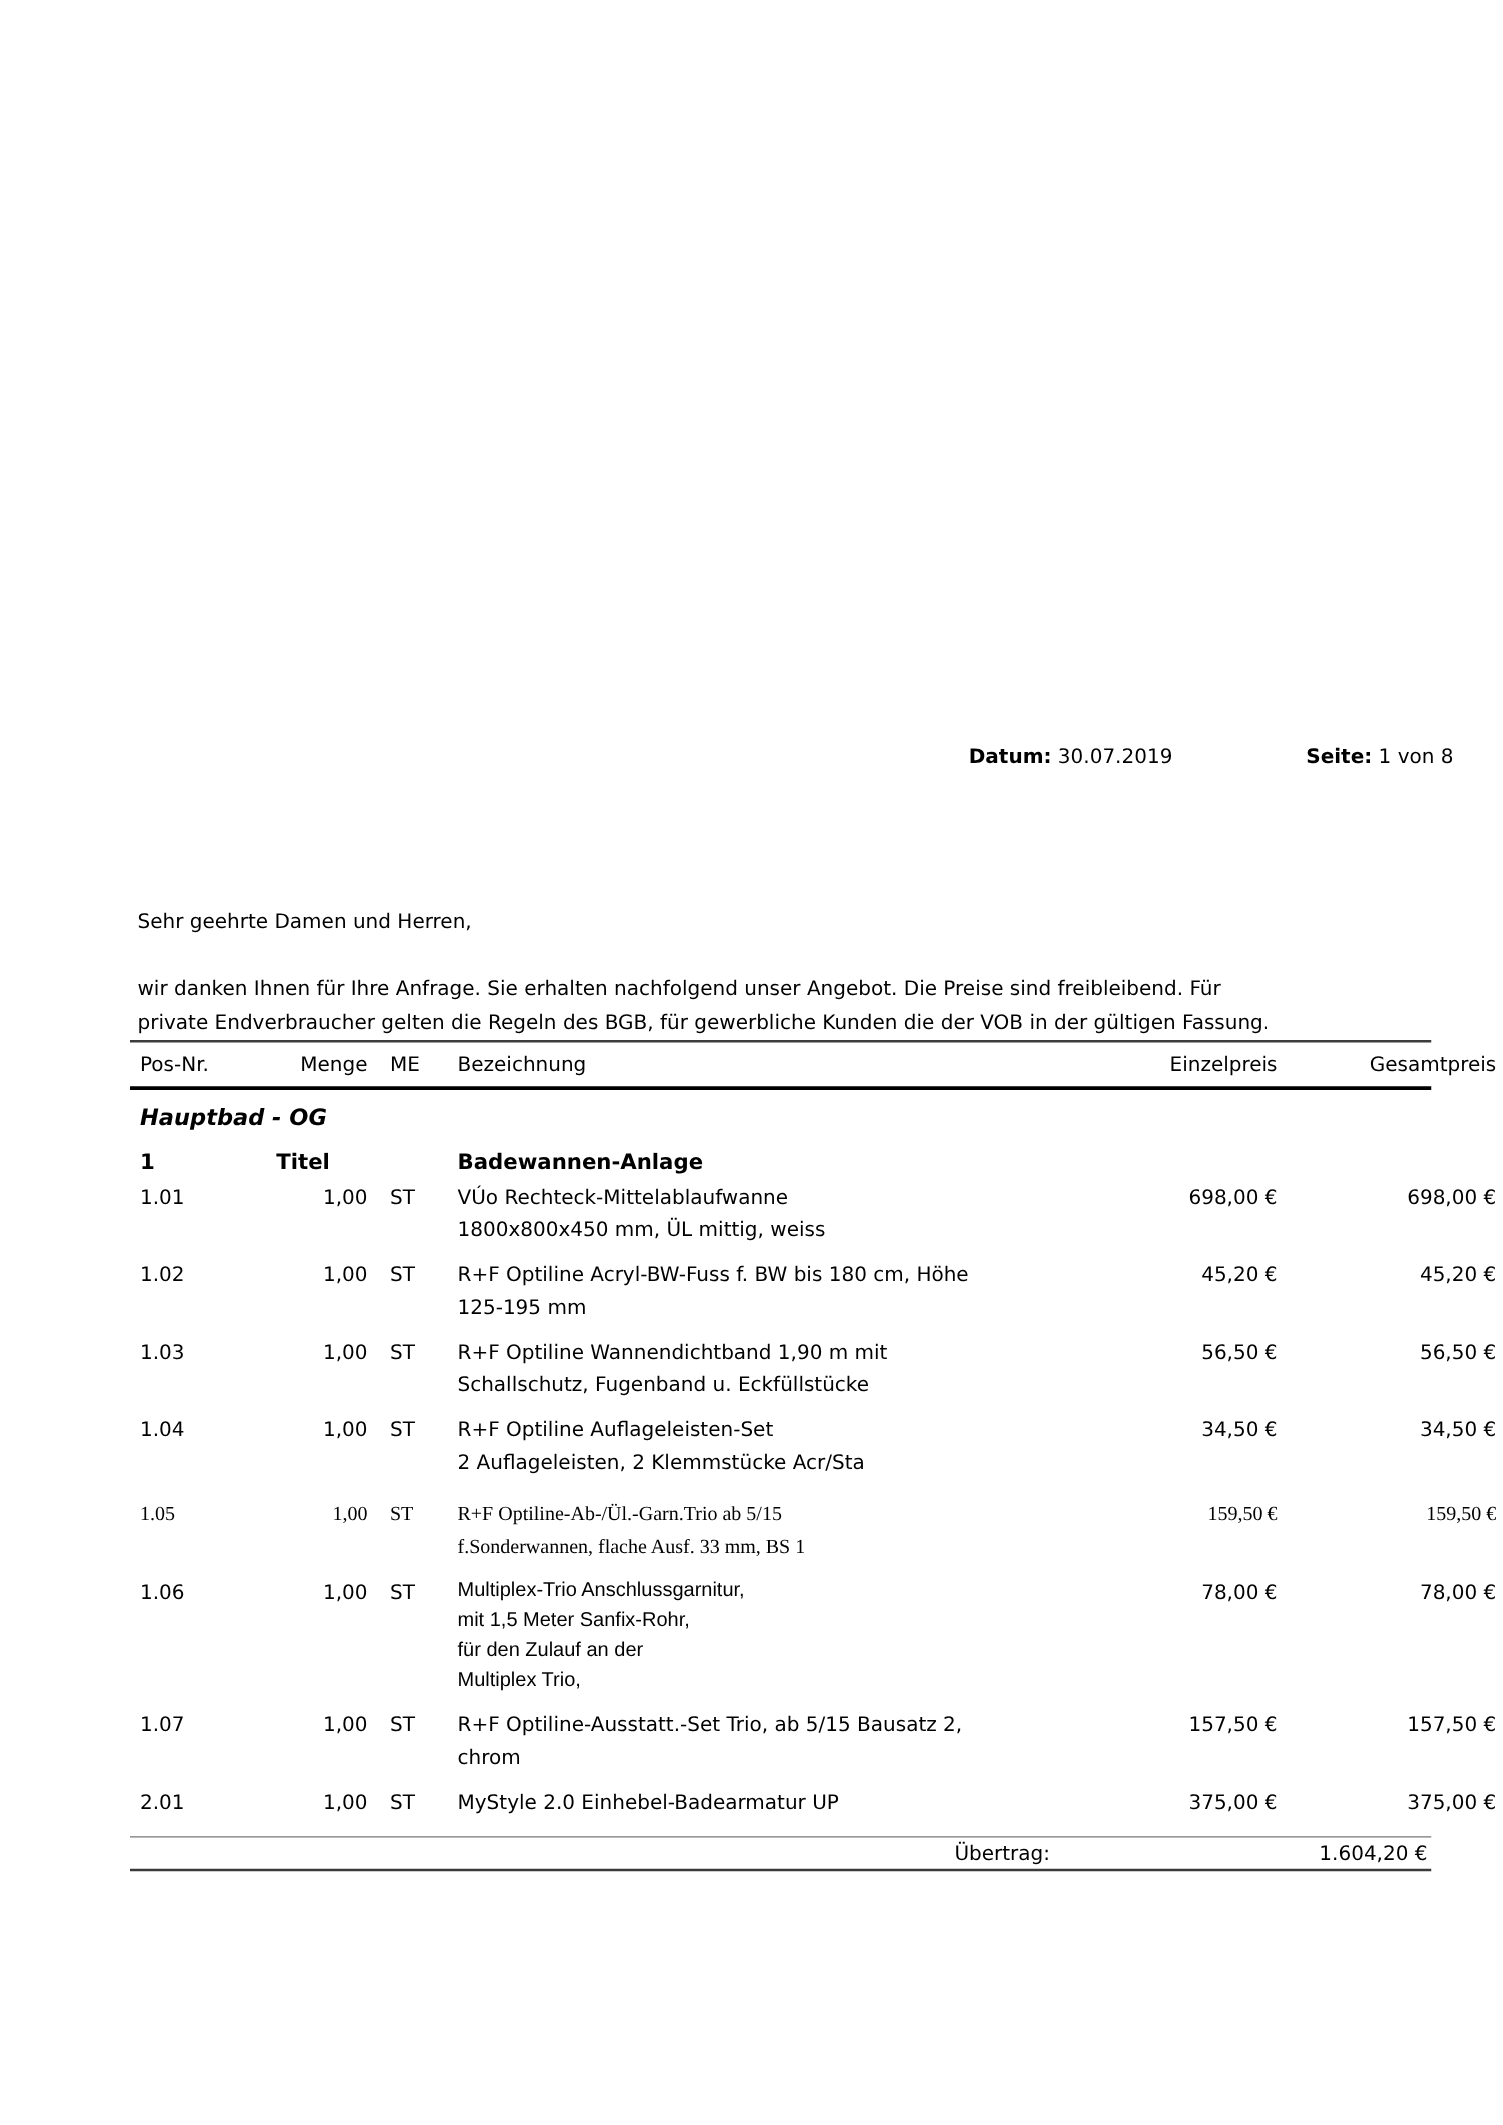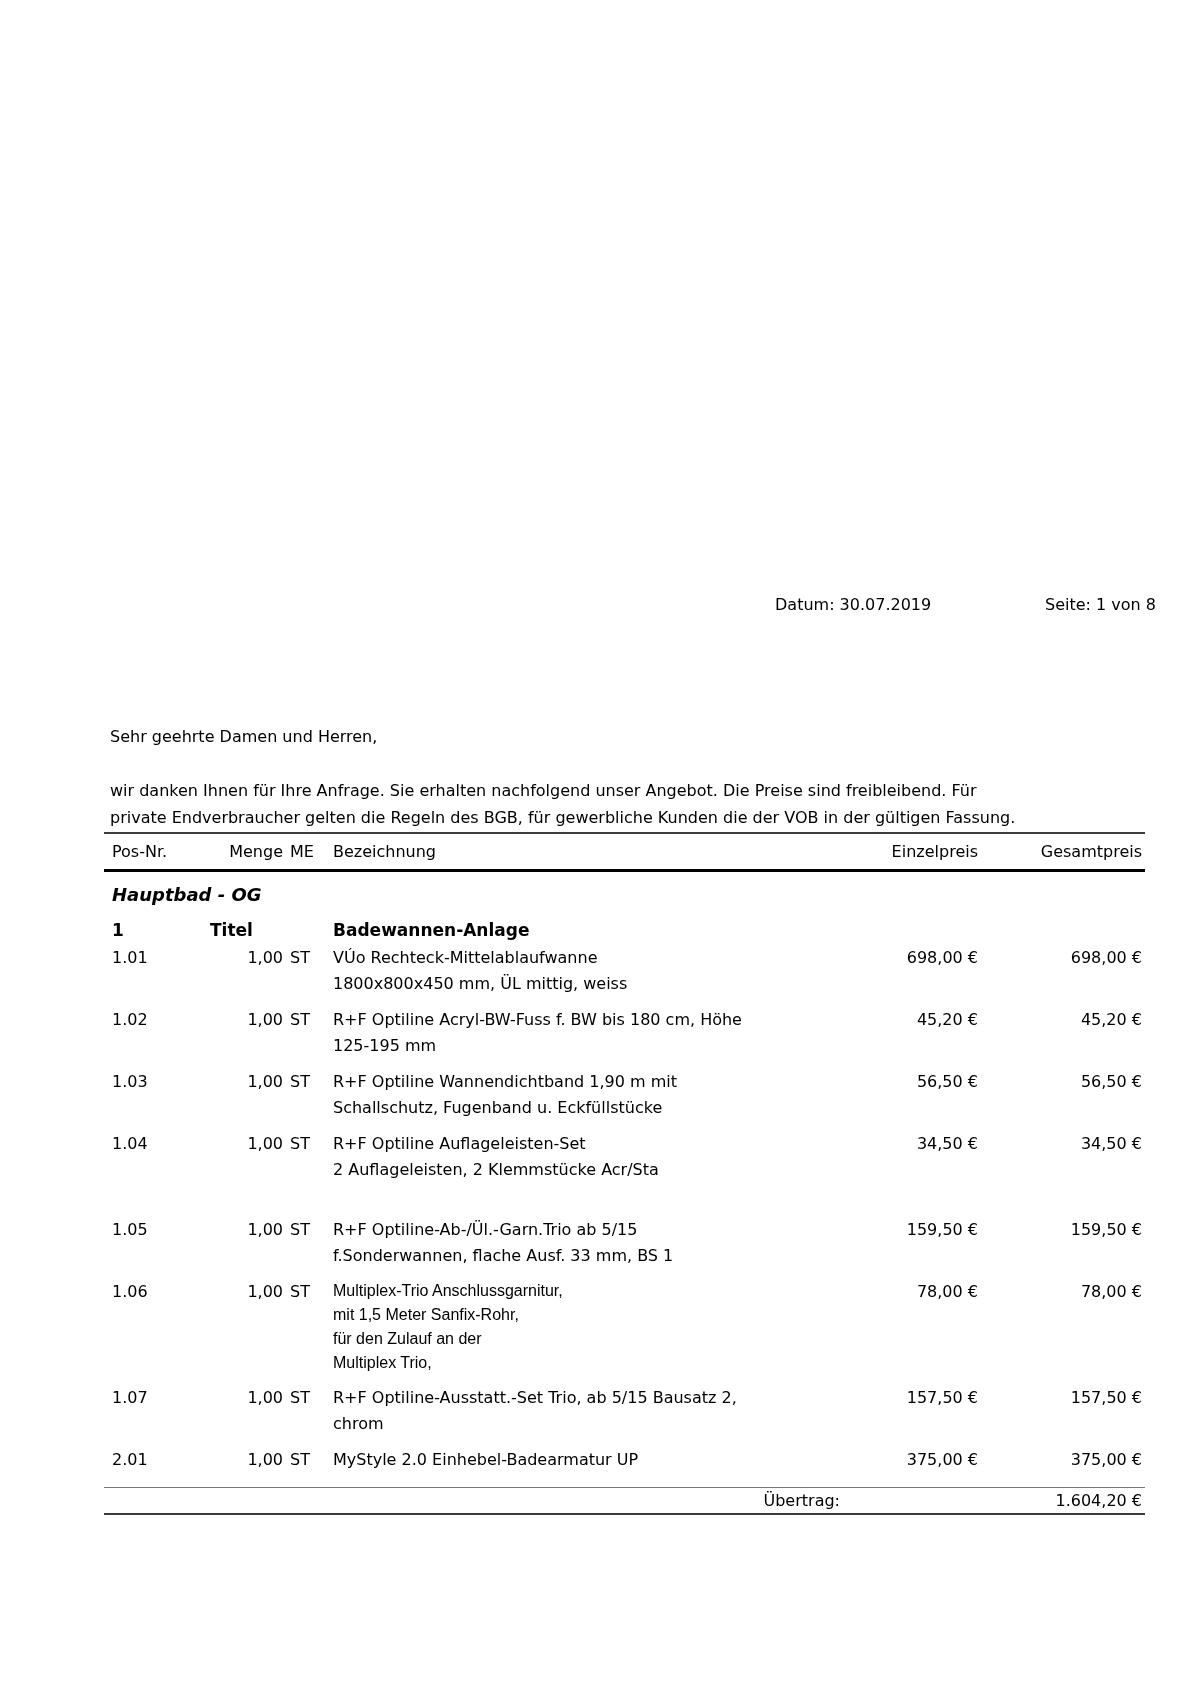--- a/index.html
+++ b/index.html
@@ -2,37 +2,38 @@
 <html><head>
 <meta charset="utf-8">
 <style>
   html,body{margin:0;padding:0;}
   body{
     width:1202px;height:1700px;background:#ffffff;color:#000;
     font-family:"DejaVu Sans",sans-serif;font-size:16px;
     position:relative;overflow:hidden;
   }
   .abs{position:absolute;white-space:nowrap;}
-  b,.b{font-weight:normal;text-align:right;}
+  b,.b{font-weight:bold;text-align:right;}
 
   
   .meta-datum{left:775px;top:595px;}
   .meta-seite{left:1025px;top:595px;margin-left:20px;}
 
   
   .greeting{left:110px;top:727px;}
   .intro{left:110px;top:777px;line-height:27px;}
   .intro div{white-space:nowrap;}
 
   
   .doc-table{position:absolute;left:104px;top:832px;width:1041px;}
   .grid{
     display:grid;
     grid-template-columns:88px 91px 47px 561px 87px 167px;
     align-items:start;
+    gap:11px;
   }
   .c-pos{padding-left:8px;}
   .c-qty{text-align:right;}
   .c-unit{padding-left:7px;}
   .c-desc{padding-left:3px;}
   .c-unit-price{text-align:right;}
   .c-total{text-align:right;padding-right:3px;}
 
   .thead{
     border-top:2px solid #3c3c3c;
@@ -43,21 +44,21 @@
   .section-title{
     margin-top:12px;line-height:22px;
     font-weight:bold;font-style:italic;font-size:18px;
     padding-left:8px;
   }
   .title-row{margin-top:11px;line-height:26px;font-weight:bold;font-size:17px;}
   .title-row .c-type{padding-left:18px;}
 
   .item{line-height:26px;margin-top:10px;}
   .item.first{margin-top:2px;}
-  .item.gap-before{margin-top:34px;}
+  .item.gap-before{margin-top:16px;font-family:Liberation Serif, serif;}
   .desc-line{white-space:nowrap;}
   .font-alt .desc-line{font-family:"Liberation Sans",sans-serif;line-height:24px;}
 
   .carryover{
     margin-top:14px;height:25px;position:relative;
     border-top:1px solid #777;
     border-bottom:2px solid #3a3a3a;
     line-height:25px;
   }
   .carryover-label{position:absolute;right:305px;top:0;}

